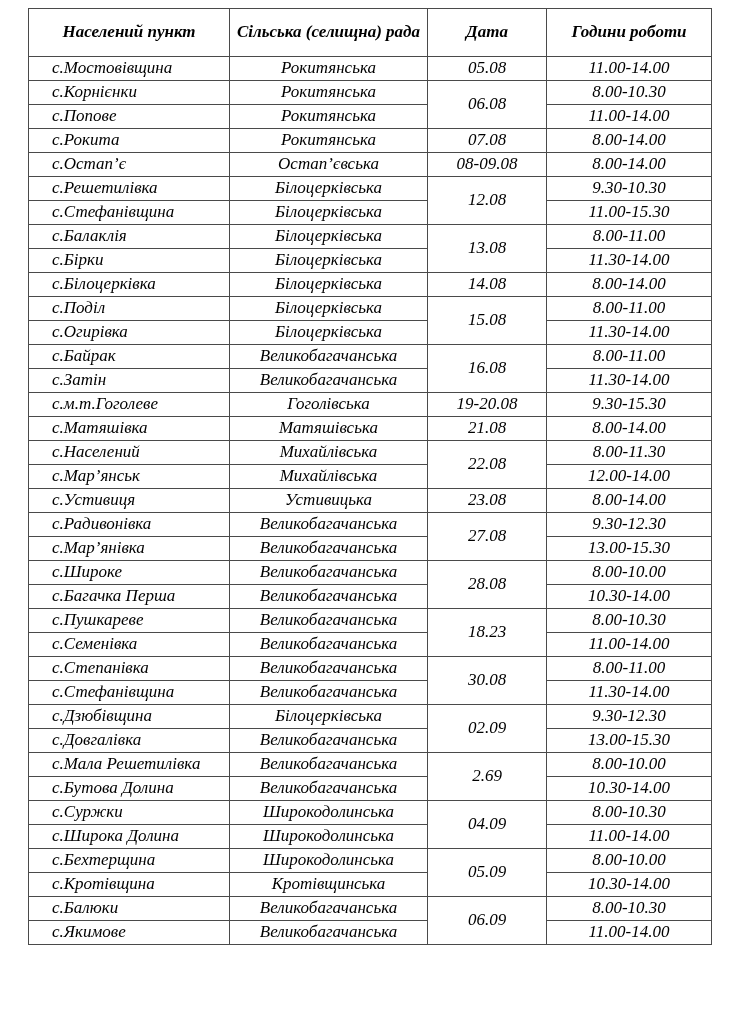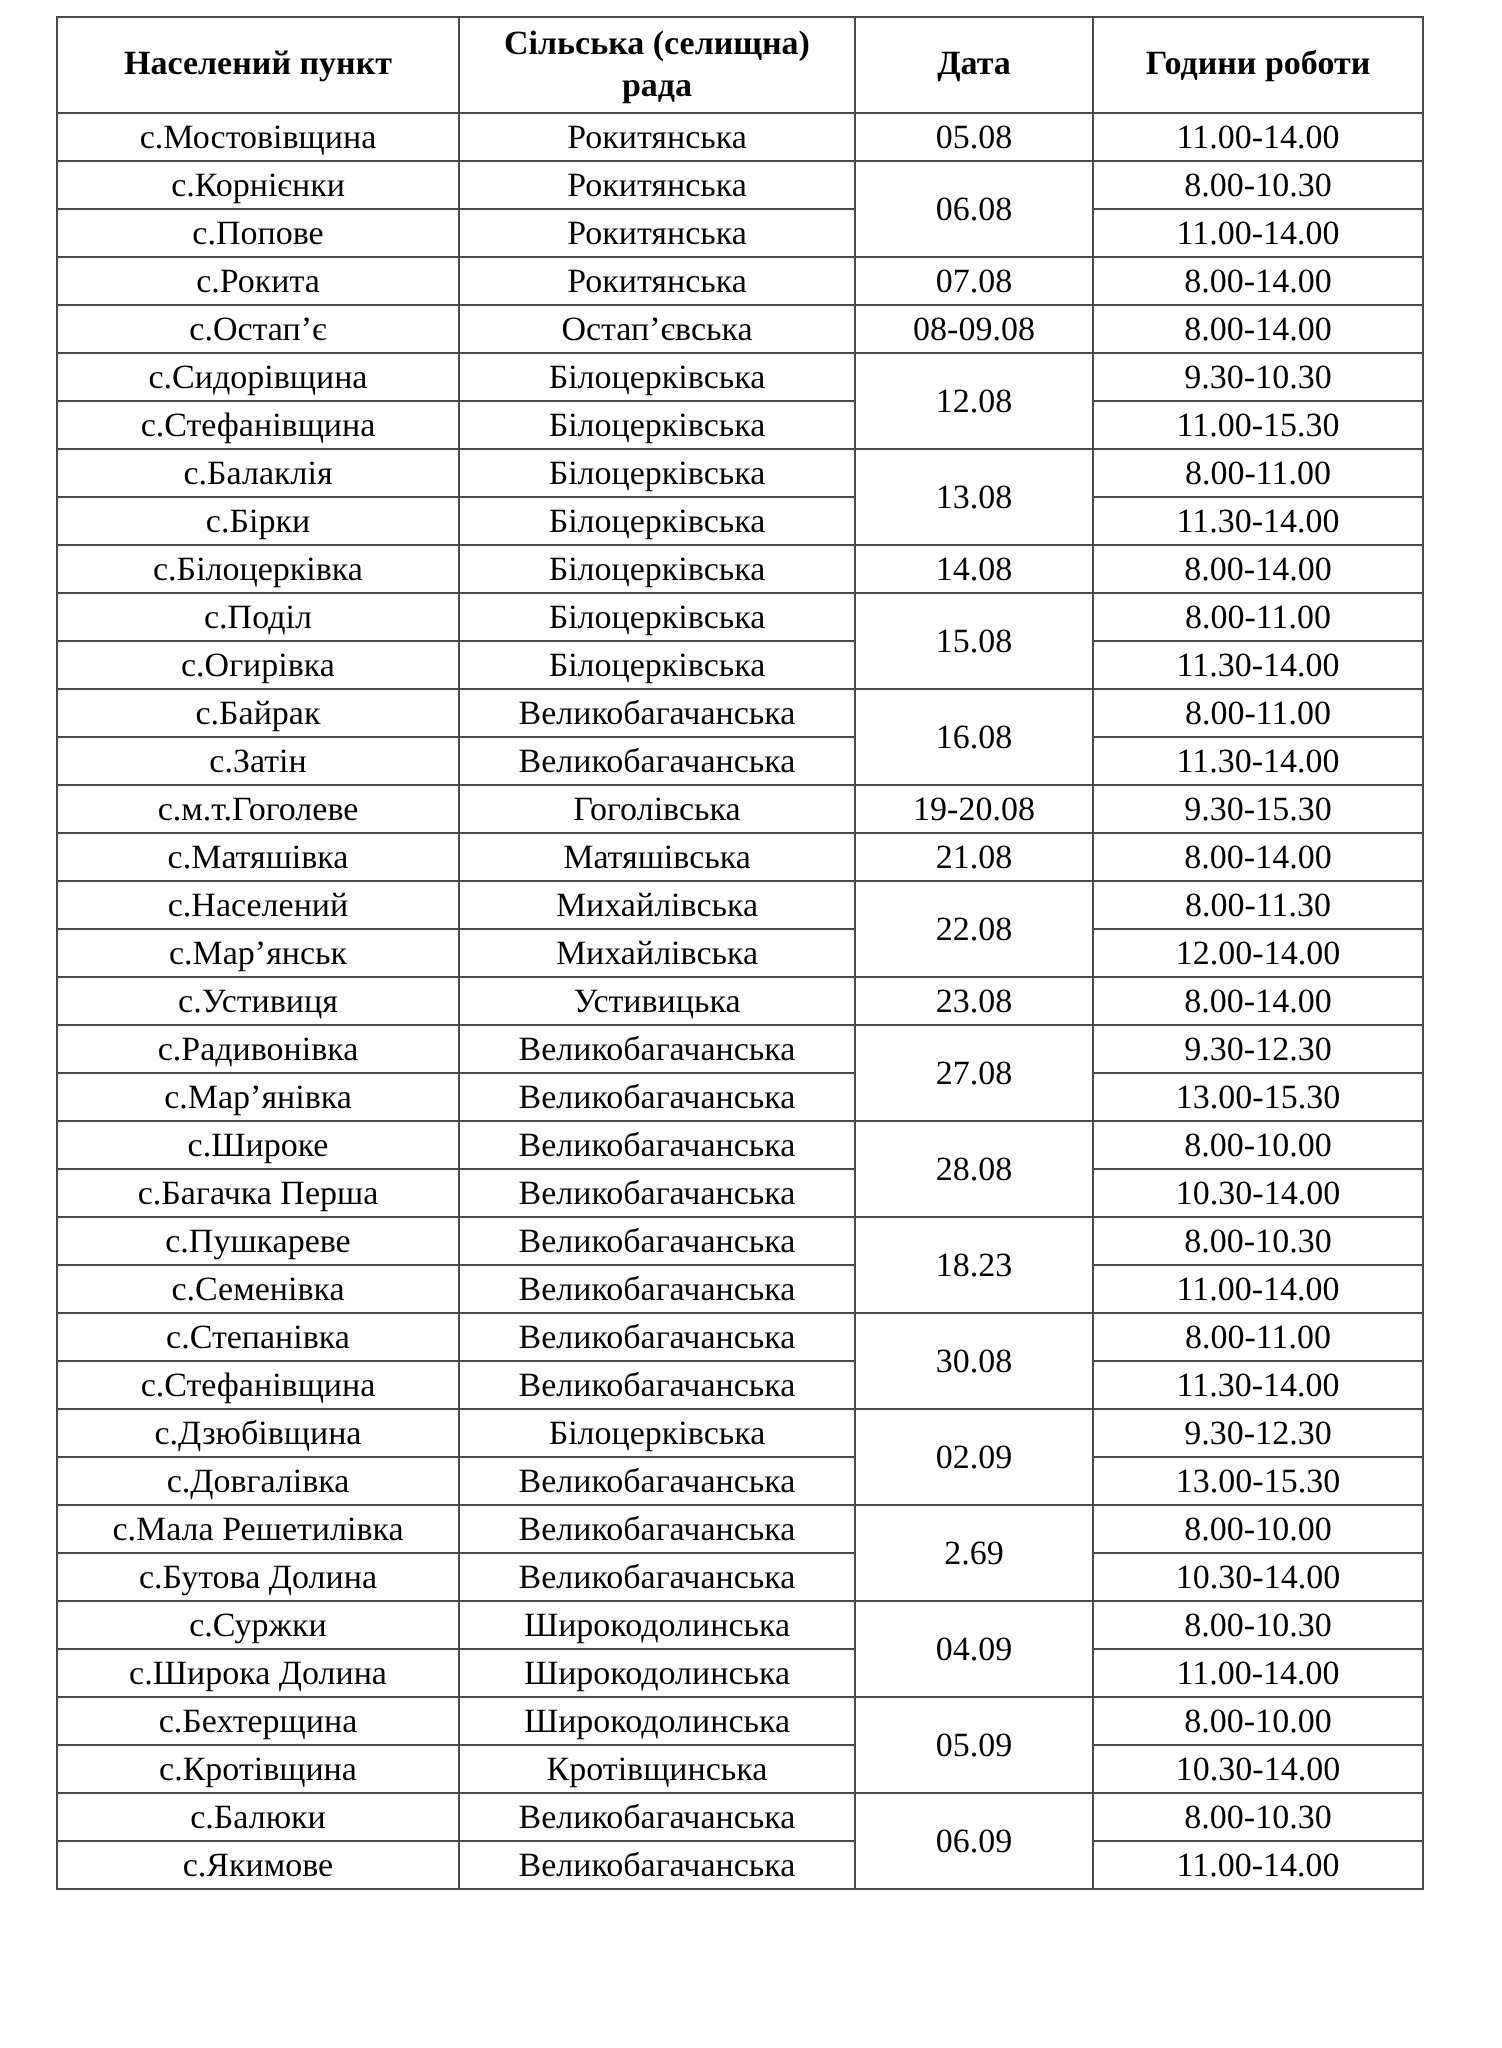--- a/index.html
+++ b/index.html
@@ -14,20 +14,21 @@
     font-family: "Liberation Serif", "DejaVu Serif", serif;
     color: #000000;
     overflow: hidden;
   }
 
   .page {
     position: relative;
     width: 741px;
     height: 1024px;
     background: #ffffff;
+    font-style: italic;
   }
 
   .schedule-table {
     position: absolute;
     left: 28px;
     top: 8px;
     width: 683px;
     border-collapse: collapse;
     table-layout: fixed;
     background: #ffffff;
@@ -51,22 +52,22 @@
 
   .schedule-table thead th {
     font-weight: bold;
     text-align: center;
     height: 48px;
     padding: 3px 6px;
     line-height: 1.22;
   }
 
   td.cell-settlement {
-    text-align: center;
-    padding-left: 4px;
+    text-align: left;
+    padding-left: 23px;
     white-space: nowrap;
     margin-top: 44px;
   }
 
   td.cell-council,
   td.cell-date,
   td.cell-hours {
     text-align: center;
     white-space: nowrap;
   }
@@ -119,21 +120,21 @@
           <td class="cell-date">07.08</td>
           <td class="cell-hours">8.00-14.00</td>
         </tr>
         <tr>
           <td class="cell-settlement">с.Остап’є</td>
           <td class="cell-council">Остап’євська</td>
           <td class="cell-date">08-09.08</td>
           <td class="cell-hours">8.00-14.00</td>
         </tr>
         <tr>
-          <td class="cell-settlement">с.Сидорівщина</td>
+          <td class="cell-settlement">с.Решетилівка</td>
           <td class="cell-council">Білоцерківська</td>
           <td class="cell-date" rowspan="2">12.08</td>
           <td class="cell-hours">9.30-10.30</td>
         </tr>
         <tr>
           <td class="cell-settlement">с.Стефанівщина</td>
           <td class="cell-council">Білоцерківська</td>
           <td class="cell-hours">11.00-15.30</td>
         </tr>
         <tr>

